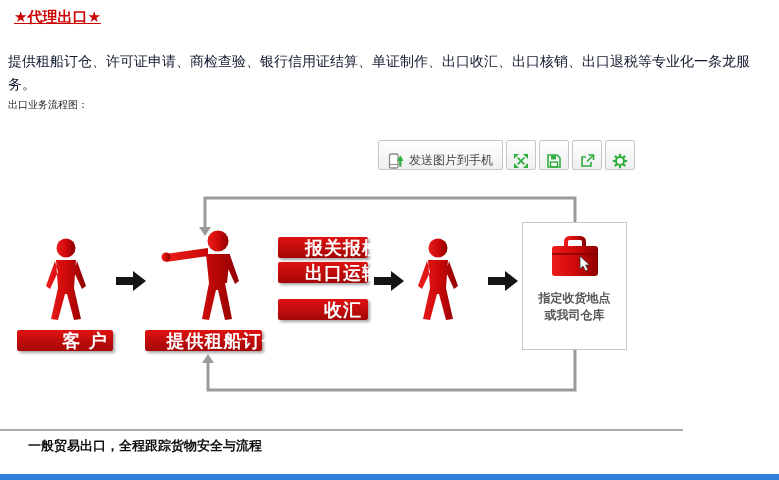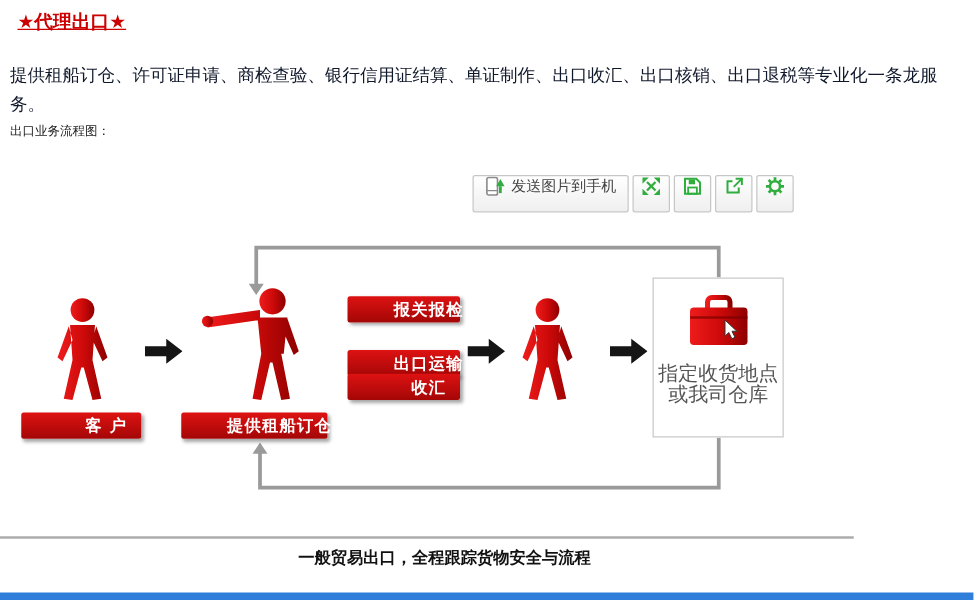--- a/index.html
+++ b/index.html
@@ -16,50 +16,50 @@
   }
   .intro {
     left:8px; top:50px; width:748px;
     font-size:14px; color:#0f172a; line-height:23px;
   }
   .flow-label { left:8px; top:98px; font-size:10px; color:#222; }
 
   
   .toolbar { left:378px; top:140px; height:30px; display:flex; gap:3px; }
   .tb-btn {
-    display:flex; align-items:flex-start; justify-content:center; gap:5px;
+    display:flex; align-items:flex-end; justify-content:center; gap:5px;
     padding:0 9px; height:30px;
     background:linear-gradient(#ffffff,#efefef);
     border:1px solid #c6c6c6; border-radius:2px;
     font-family:inherit; font-size:12px; color:#444; cursor:pointer;
   }
   .tb-btn.sq { width:30px; padding:0; color:var(--tb-green,#2fae3e); }
 
   
   .flowchart { left:0; top:190px; width:680px; height:212px; }
   .red-btn {
     position:absolute;
     background:linear-gradient(var(--btn-red-top,#de1212), var(--btn-red-bottom,#a40606));
-    color:#fff; font-size:13px; font-weight:bold; letter-spacing:1px;
+    color:#fff; font-size:18px; font-weight:bold; letter-spacing:1px;
     display:flex; align-items:center; justify-content:center;
     border-radius:2px; box-shadow:2px 2px 3px rgba(0,0,0,0.35);
     white-space:nowrap;
     padding-left:40px;
   }
   .dest-box {
     left:522px; top:32px; width:105px; height:128px;
     background:#fff; border:1px solid #c9c9c9;
     text-align:center; padding-top:13px;
   }
   .dest-box svg { display:block; margin:0 auto 8px auto; }
-  .dest-text { font-size:16px; color:#555; line-height:17px; }
+  .dest-text { font-size:12px; color:#555; line-height:17px;font-weight:bold; }
 
   .divider { left:0; top:429px; width:683px; height:2px; background:#adadad; }
   .caption {
-    left:0; top:437px; width:683px; text-align:center;
+    left:0; top:437px; width:683px; 
     font-size:13px; font-weight:bold; color:#111;padding-left:28px;
   }
   .bottom-bar { left:0; top:474px; width:779px; height:6px; background:var(--bottom-blue,#2f7ed9); }
 </style>
 </head>
 <body>
 
 <div class="page">
 
   <h1 class="abs title">★代理出口★</h1>
@@ -163,21 +163,21 @@
       <circle cx="60" cy="11" r="10.5" fill="url(#redgrad)"></circle>
       <path fill="url(#redgrad)" d="M48,24 L72,24 L69,53 L51,53 Z
         M72,25 L81,51 L77,54 L69,36 Z
         M50,26 L8,32 L7,24 L50,18 Z
         M51,53 L44,89 L51,90 L58,60 L60,60 L67,90 L74,89 L67,53 Z"></path>
       <circle cx="8" cy="27" r="4.5" fill="url(#redgrad)"></circle>
     </svg>
     <div class="red-btn" style="left:145px;top:140px;width:117px;height:21px">提供租船订仓</div>
 
     <div class="red-btn" style="left:278px;top:47px;width:90px;height:21px">报关报检</div>
-    <div class="red-btn" style="left:278px;top:90px;width:90px;height:21px">出口运输</div>
+    <div class="red-btn" style="left:278px;top:72px;width:90px;height:21px">出口运输</div>
     <div class="red-btn" style="left:278px;top:109px;width:90px;height:21px">收汇</div>
 
     <svg class="abs" style="left:374px;top:80px" width="30" height="22" viewBox="0 0 30 22">
       <polygon points="0,7 17,7 17,1 30,11 17,21 17,15 0,15" fill="#151515"></polygon>
     </svg>
 
     <svg class="abs" style="left:410px;top:48px" width="56" height="84" viewBox="0 0 56 84">
       <circle cx="28" cy="10" r="9.5" fill="url(#redgrad)"></circle>
       <path fill="url(#redgrad)" d="M18,22 L38,22 L36,50 L20,50 Z
         M17,23 L8,48 L12,51 L20,34 Z

